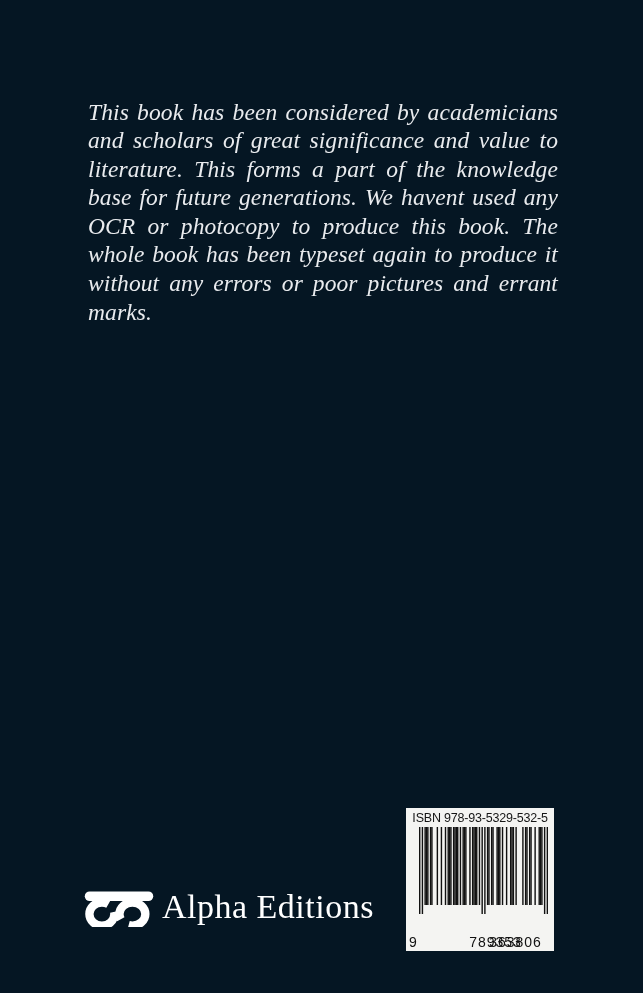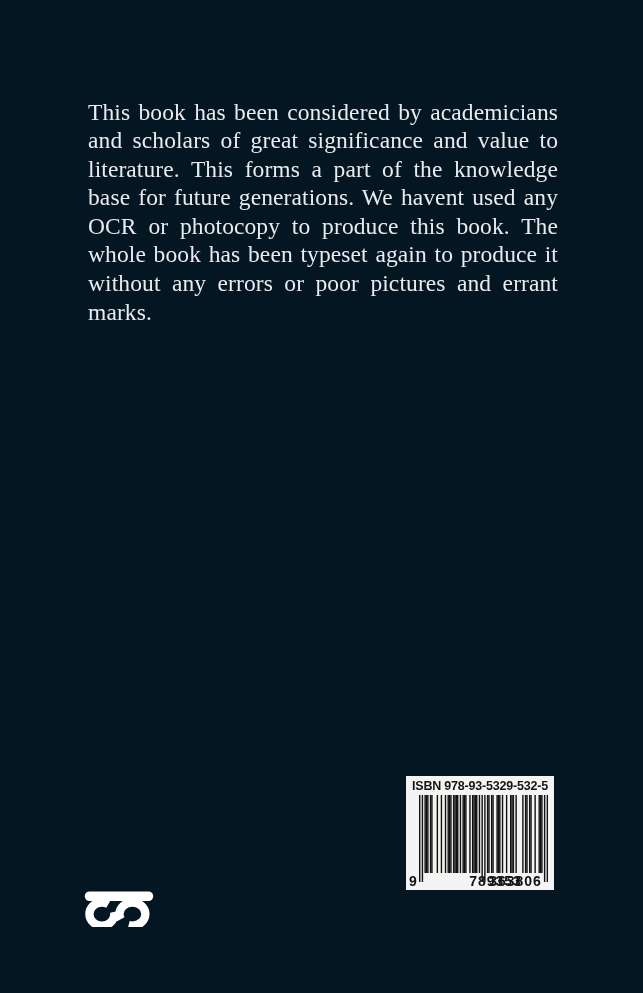--- a/index.html
+++ b/index.html
@@ -35,24 +35,23 @@
   .publisher-name {
     color: #ffffff;
     font-size: 34px;
     line-height: 37px;
     white-space: nowrap;
     letter-spacing: 0.5px;
   }
   
   .barcode-box {
     position: absolute;
-    left: 406px; top: 776px;
-    width: 148px; height: 114px;
+    left: 406px; top: 808px;
+    width: 148px; height: 143px;
     background: #f4f4f2;
-    font-weight: bold;
   }
   .isbn-label {
     position: absolute;
     top: 3px; left: 0; width: 100%;
     text-align: center;
     font-family: "Liberation Sans", sans-serif;
     font-size: 12.5px;
     letter-spacing: -0.2px;
     color: #151515;
     white-space: nowrap;
@@ -72,31 +71,32 @@
   }
   .bd-first { position: absolute; left: 3px; bottom: 0; }
   .bd-g1 { position: absolute; left: 17px; width: 57px; bottom: 0; text-align: center; letter-spacing: 1px; margin-left: 44px; }
   .bd-g2 { position: absolute; left: 81px; width: 57px; bottom: 0; text-align: center; letter-spacing: 1px; }
 </style>
 </head>
 <body>
 
 <div class="cover" style="background: rgb(5, 22, 35);">
 
-  <p class="description" style="color: rgb(233, 235, 238);">This book has been considered by academicians and scholars of great significance and value to literature. This forms a part of the knowledge base for future generations. We havent used any OCR or photocopy to produce this book. The whole book has been typeset again to produce it without any errors or poor pictures and errant marks.</p>
+  <p class="description" style="color: rgb(233, 235, 238); font-style: italic;">This book has been considered by academicians and scholars of great significance and value to literature. This forms a part of the knowledge base for future generations. We havent used any OCR or photocopy to produce this book. The whole book has been typeset again to produce it without any errors or poor pictures and errant marks.</p>
 
   <div class="publisher">
     <svg class="ae-logo" viewBox="0 0 75 40" xmlns="http://www.w3.org/2000/svg" aria-hidden="true">
 
       <rect x="0.5" y="1.5" width="74" height="10.5" rx="5.2" fill="#ffffff"></rect>
 
       <ellipse cx="19" cy="26" rx="13.5" ry="12.5" fill="none" stroke="#ffffff" stroke-width="9" pathLength="100" stroke-dasharray="84 13 3"></ellipse>
 
       <ellipse cx="52" cy="26" rx="14" ry="12.5" fill="none" stroke="#ffffff" stroke-width="9" pathLength="100" stroke-dasharray="30 13 57"></ellipse>
     </svg>
+    <span class="publisher-name">Alpha Editions</span>
   </div>
 
   <div class="barcode-box" style="background: rgb(244, 244, 242);">
     <div class="isbn-label">ISBN 978-93-5329-532-5</div>
     <svg class="barcode-bars" viewBox="0 0 95 87" preserveAspectRatio="none" xmlns="http://www.w3.org/2000/svg" fill="#111111" aria-hidden="true">
         <rect x="0" y="0" width="1.04" height="87"></rect>
         <rect x="2" y="0" width="1.04" height="87"></rect>
         <rect x="4" y="0" width="1.04" height="78"></rect>
         <rect x="5" y="0" width="1.04" height="78"></rect>
         <rect x="6" y="0" width="1.04" height="78"></rect>

